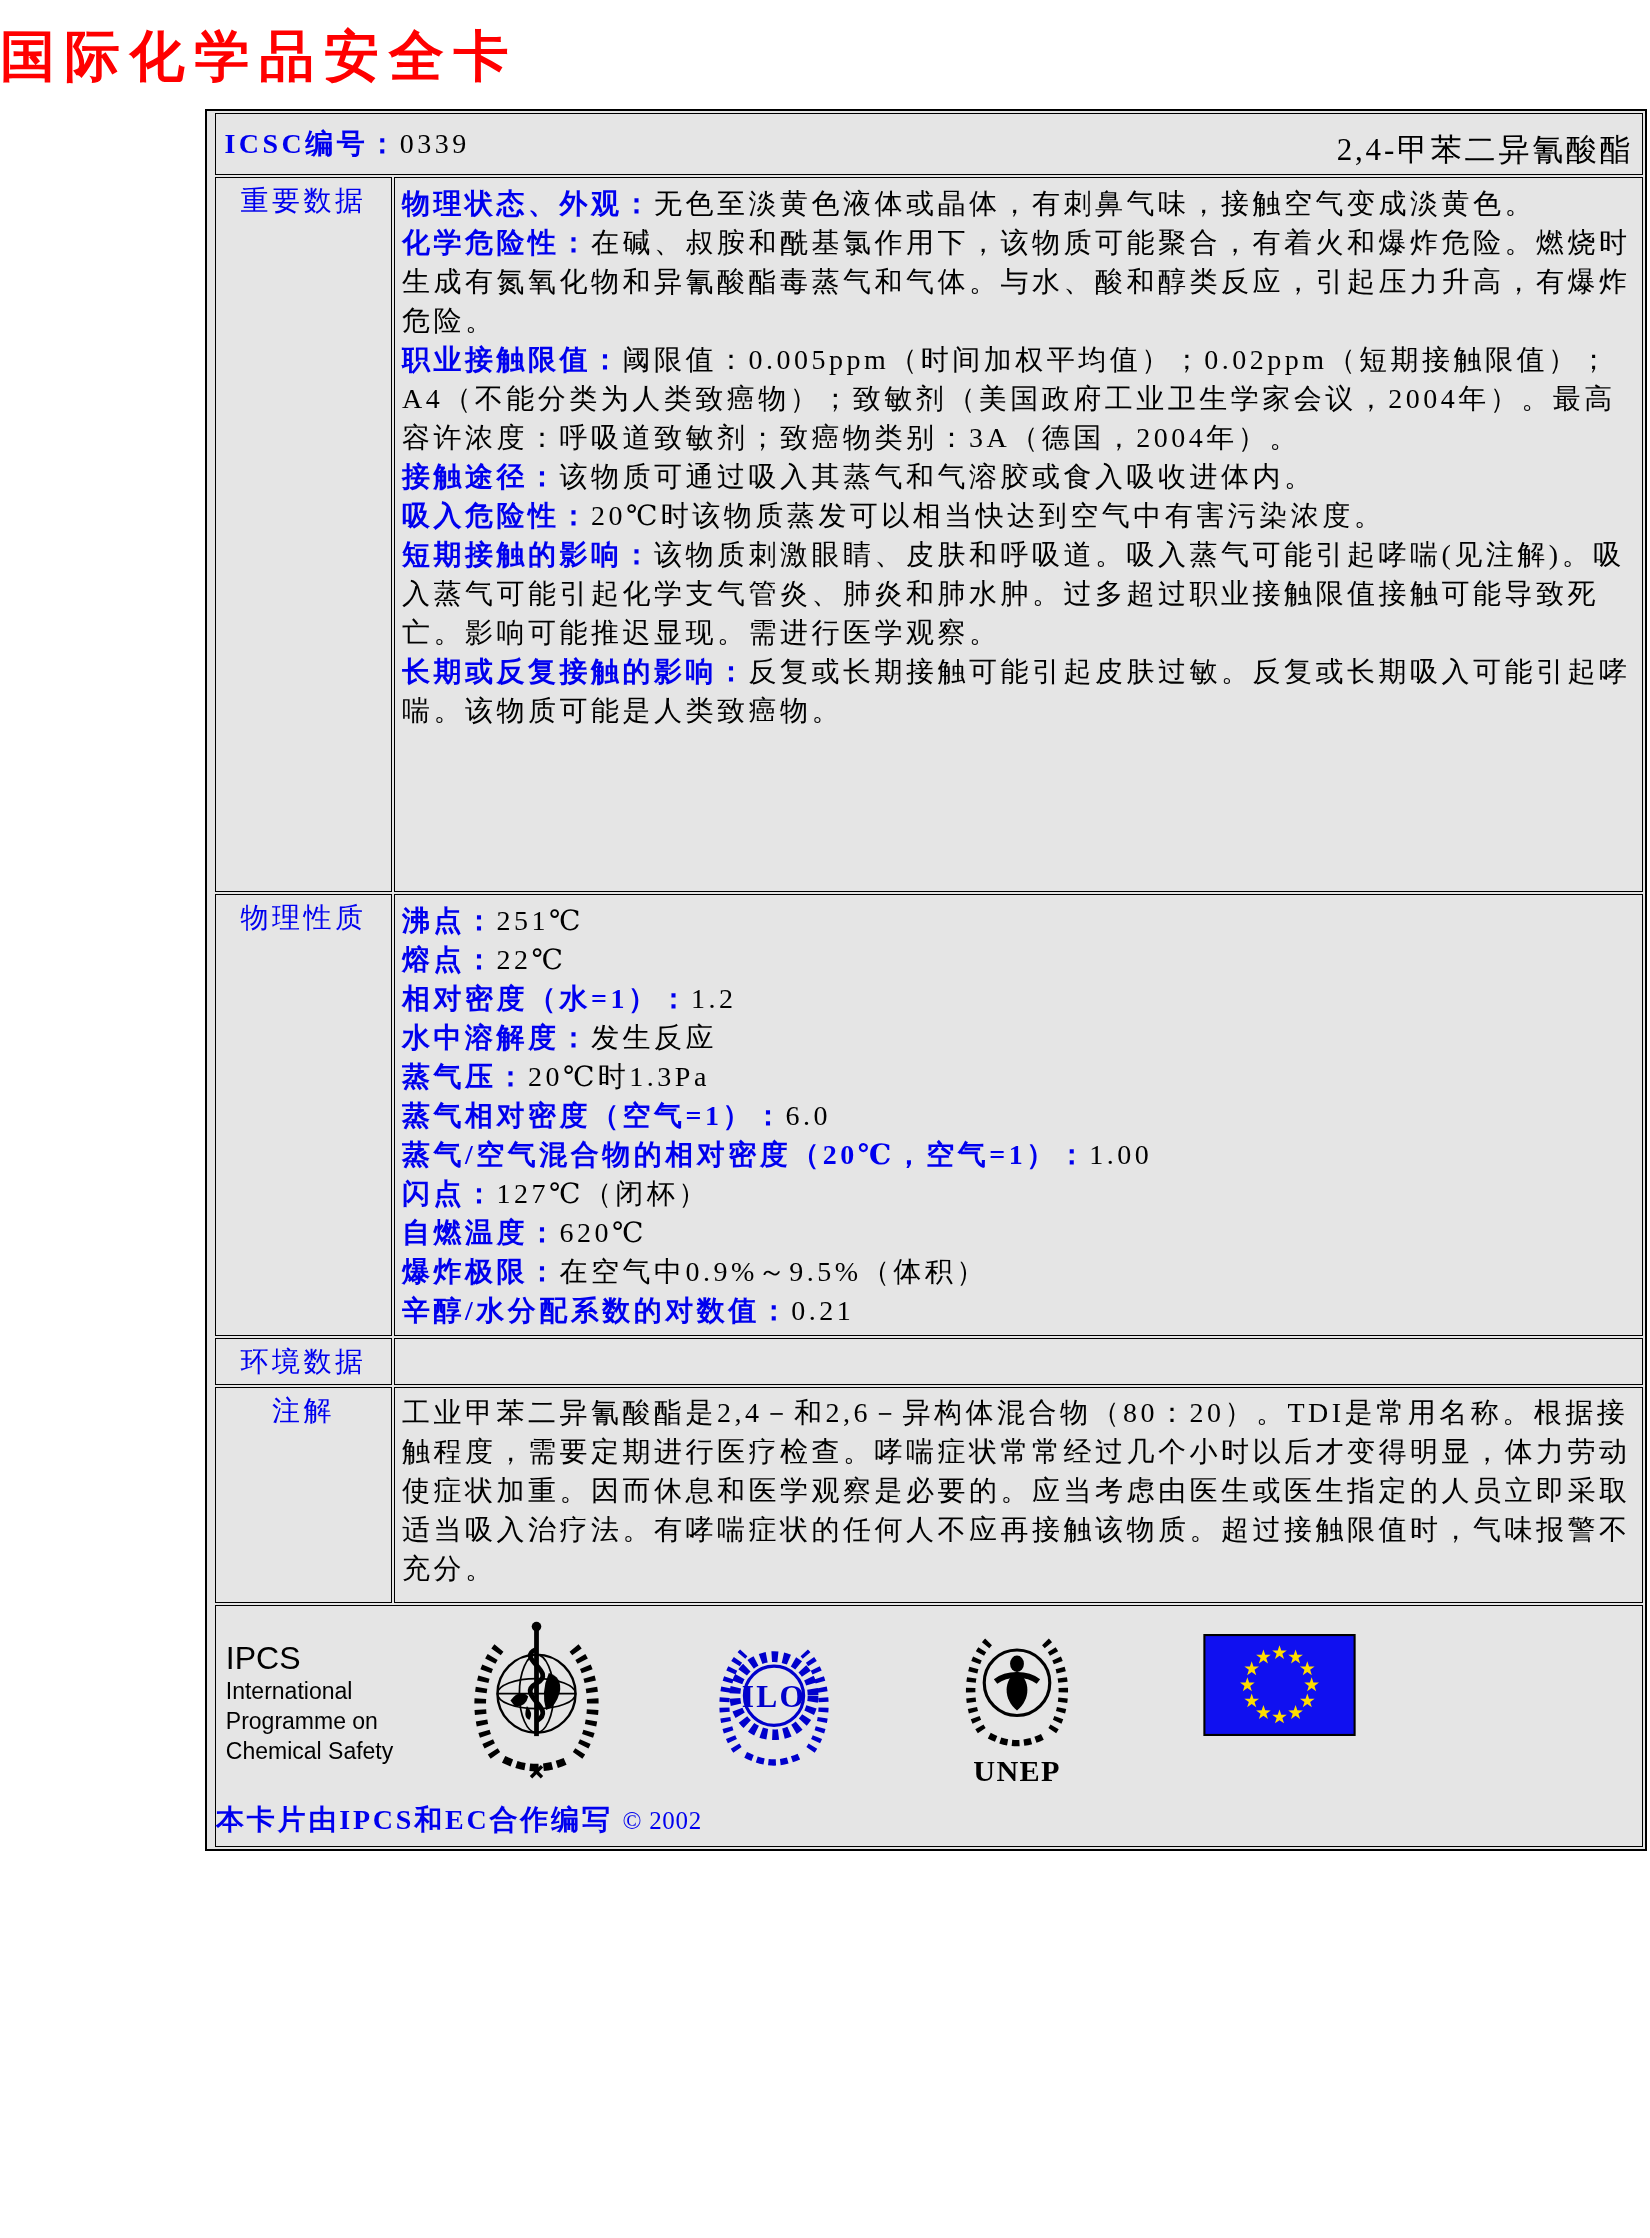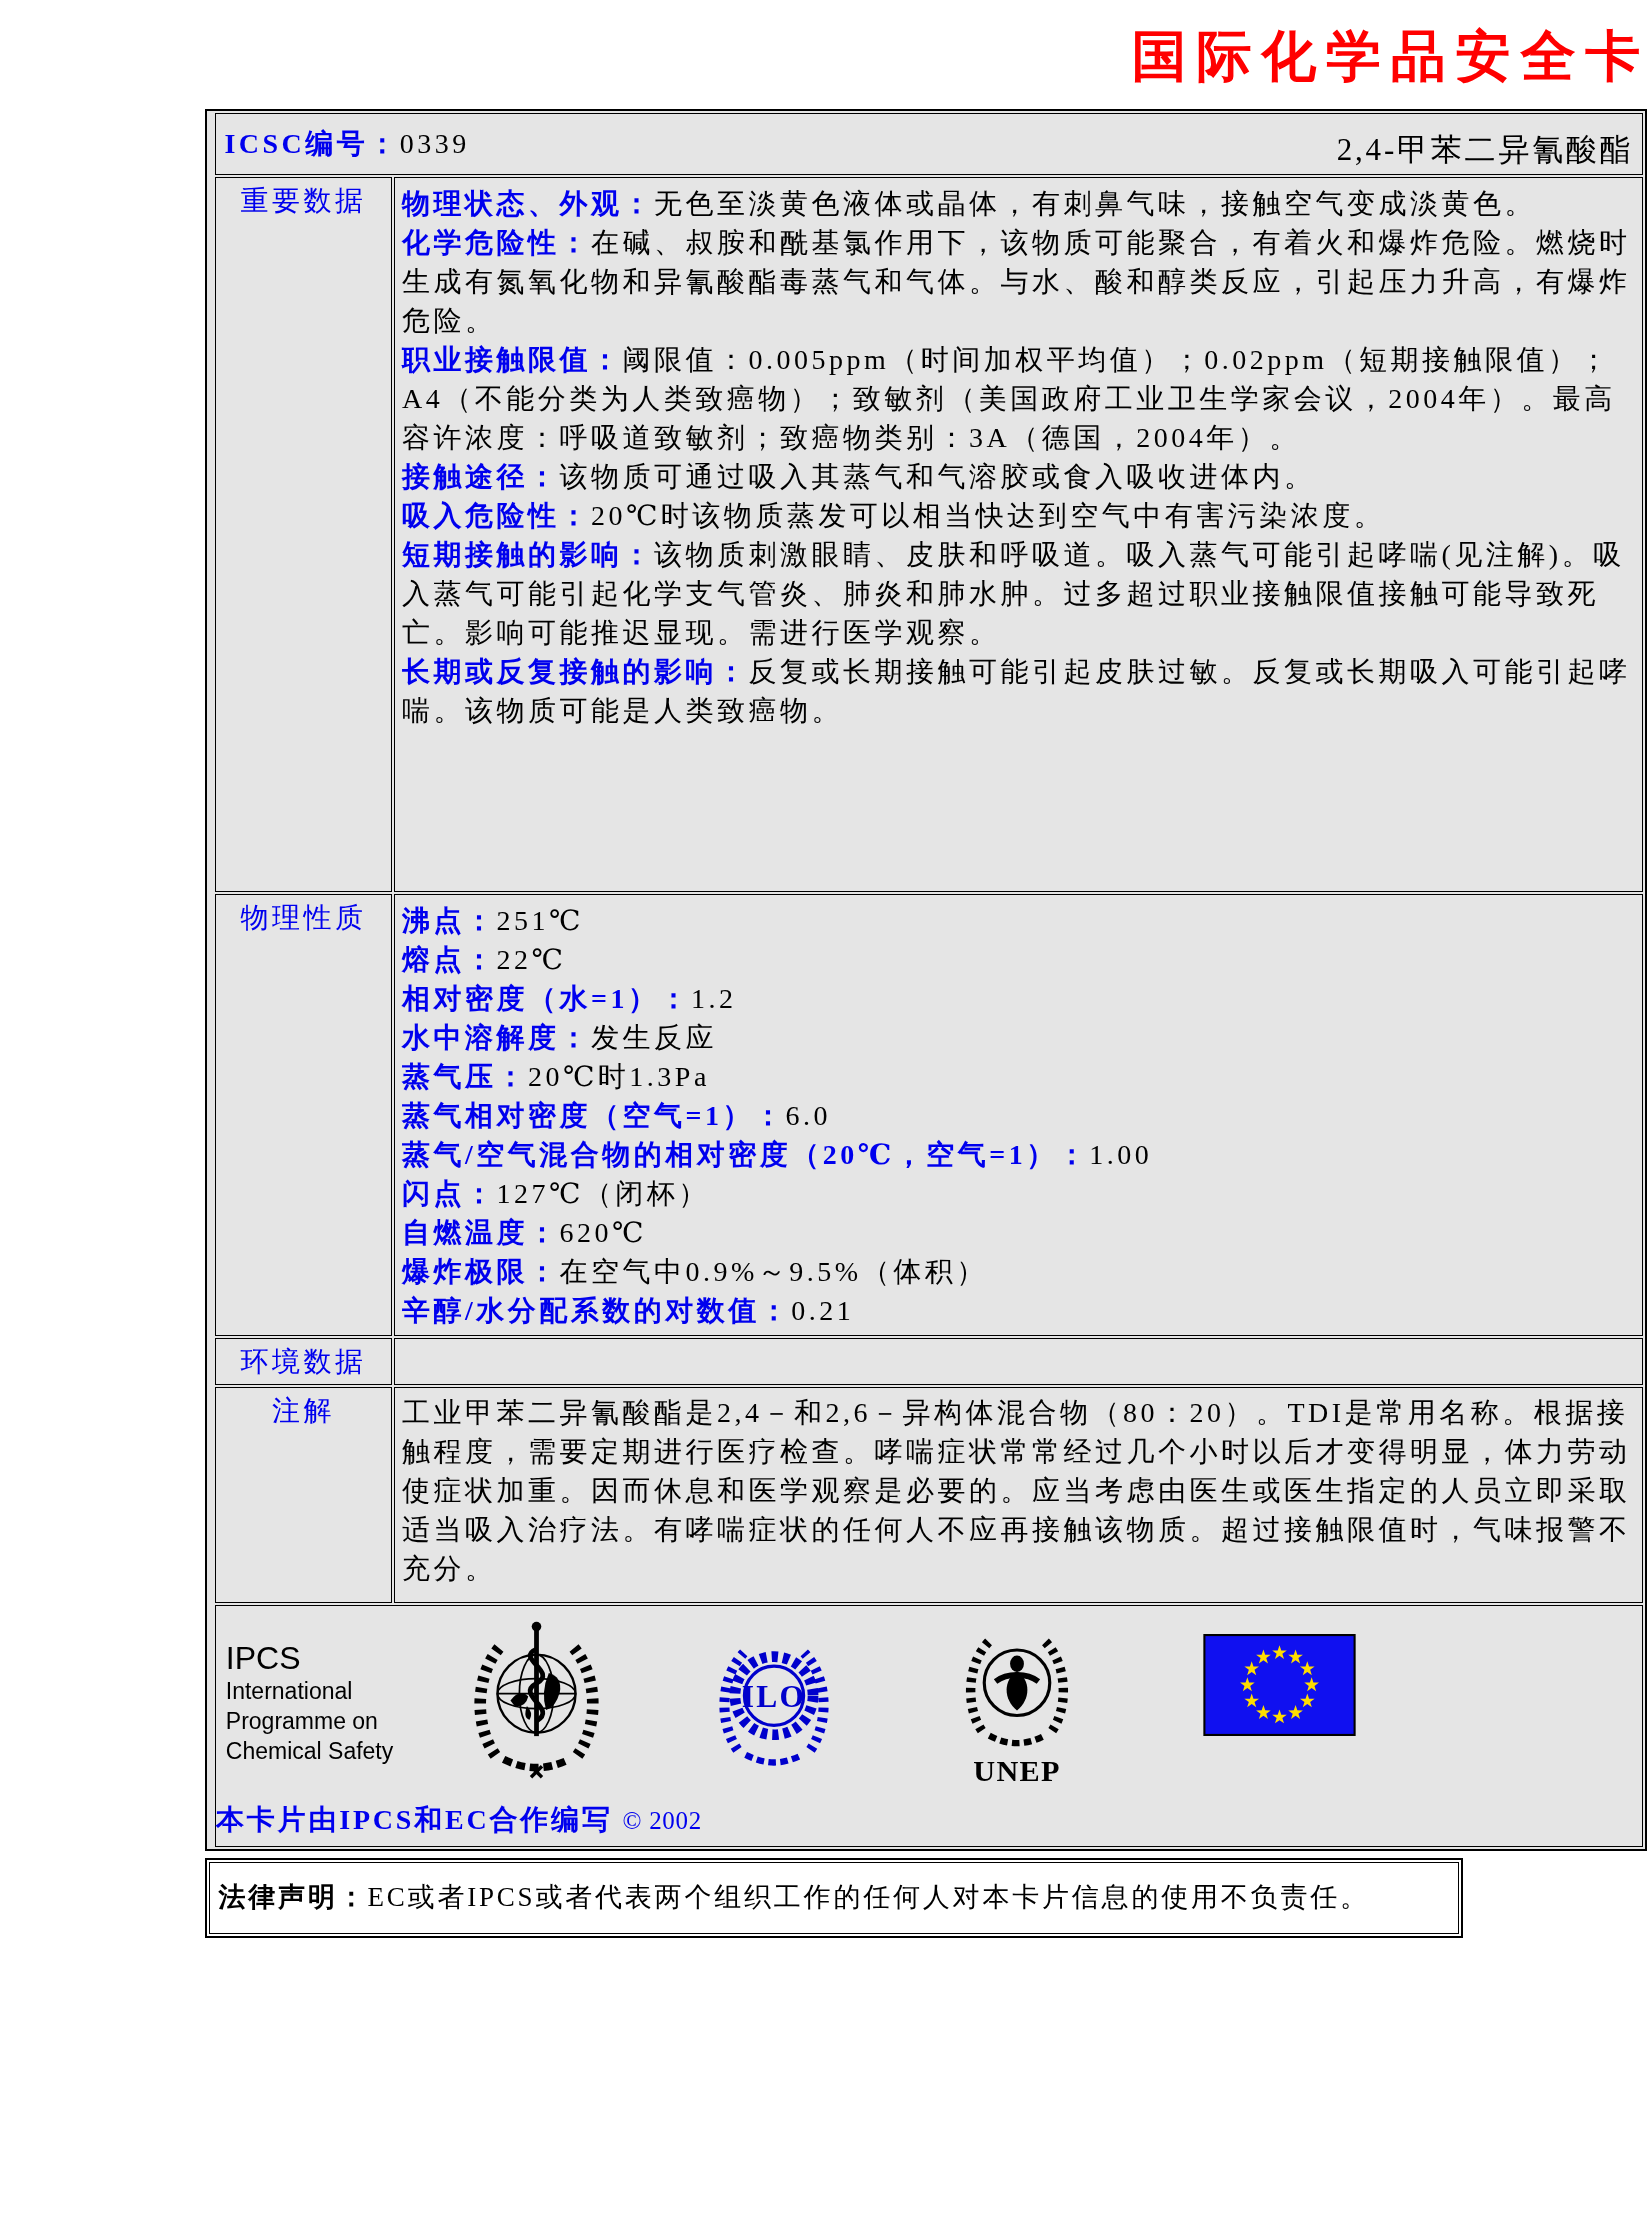--- a/index.html
+++ b/index.html
@@ -12,21 +12,21 @@
   *{box-sizing:border-box;}
   html,body{margin:0;padding:0;}
   body{
     width:1650px;height:2239px;background:#ffffff;
     font-family:"Liberation Serif","DejaVu Serif",serif;
     color:#000;
   }
   .page{position:relative;width:1650px;height:2239px;}
 
   .title{
-    margin:0;padding-top:19.6px;text-align:right;
+    margin:0;padding-top:19.6px;text-align:left;
     font-size:55px;font-weight:bold;letter-spacing:9.8px;
     color:var(--title-red);
   }
 
   table.card{
     margin-left:205px;margin-top:15.4px;
     width:1442px;
     border:2.1px solid #000;
     border-collapse:separate;border-spacing:2.1px;
     background:#e5e5e5;
@@ -237,22 +237,15 @@
 
         <div class="caption">
           <span>本卡片由IPCS和EC合作编写</span>
           <span class="year">© 2002</span>
         </div>
       </td>
     </tr>
   </tbody>
     </table>
 
-  <div class="legal-outer">
-    <div class="legal-inner">
-      <div>
-        <span class="lbl">法律声明：</span><span>EC或者IPCS或者代表两个组织工作的任何人对本卡片信息的使用不负责任。</span>
-      </div>
-    </div>
-  </div>
 
 </div>
 
 
 </body></html>

